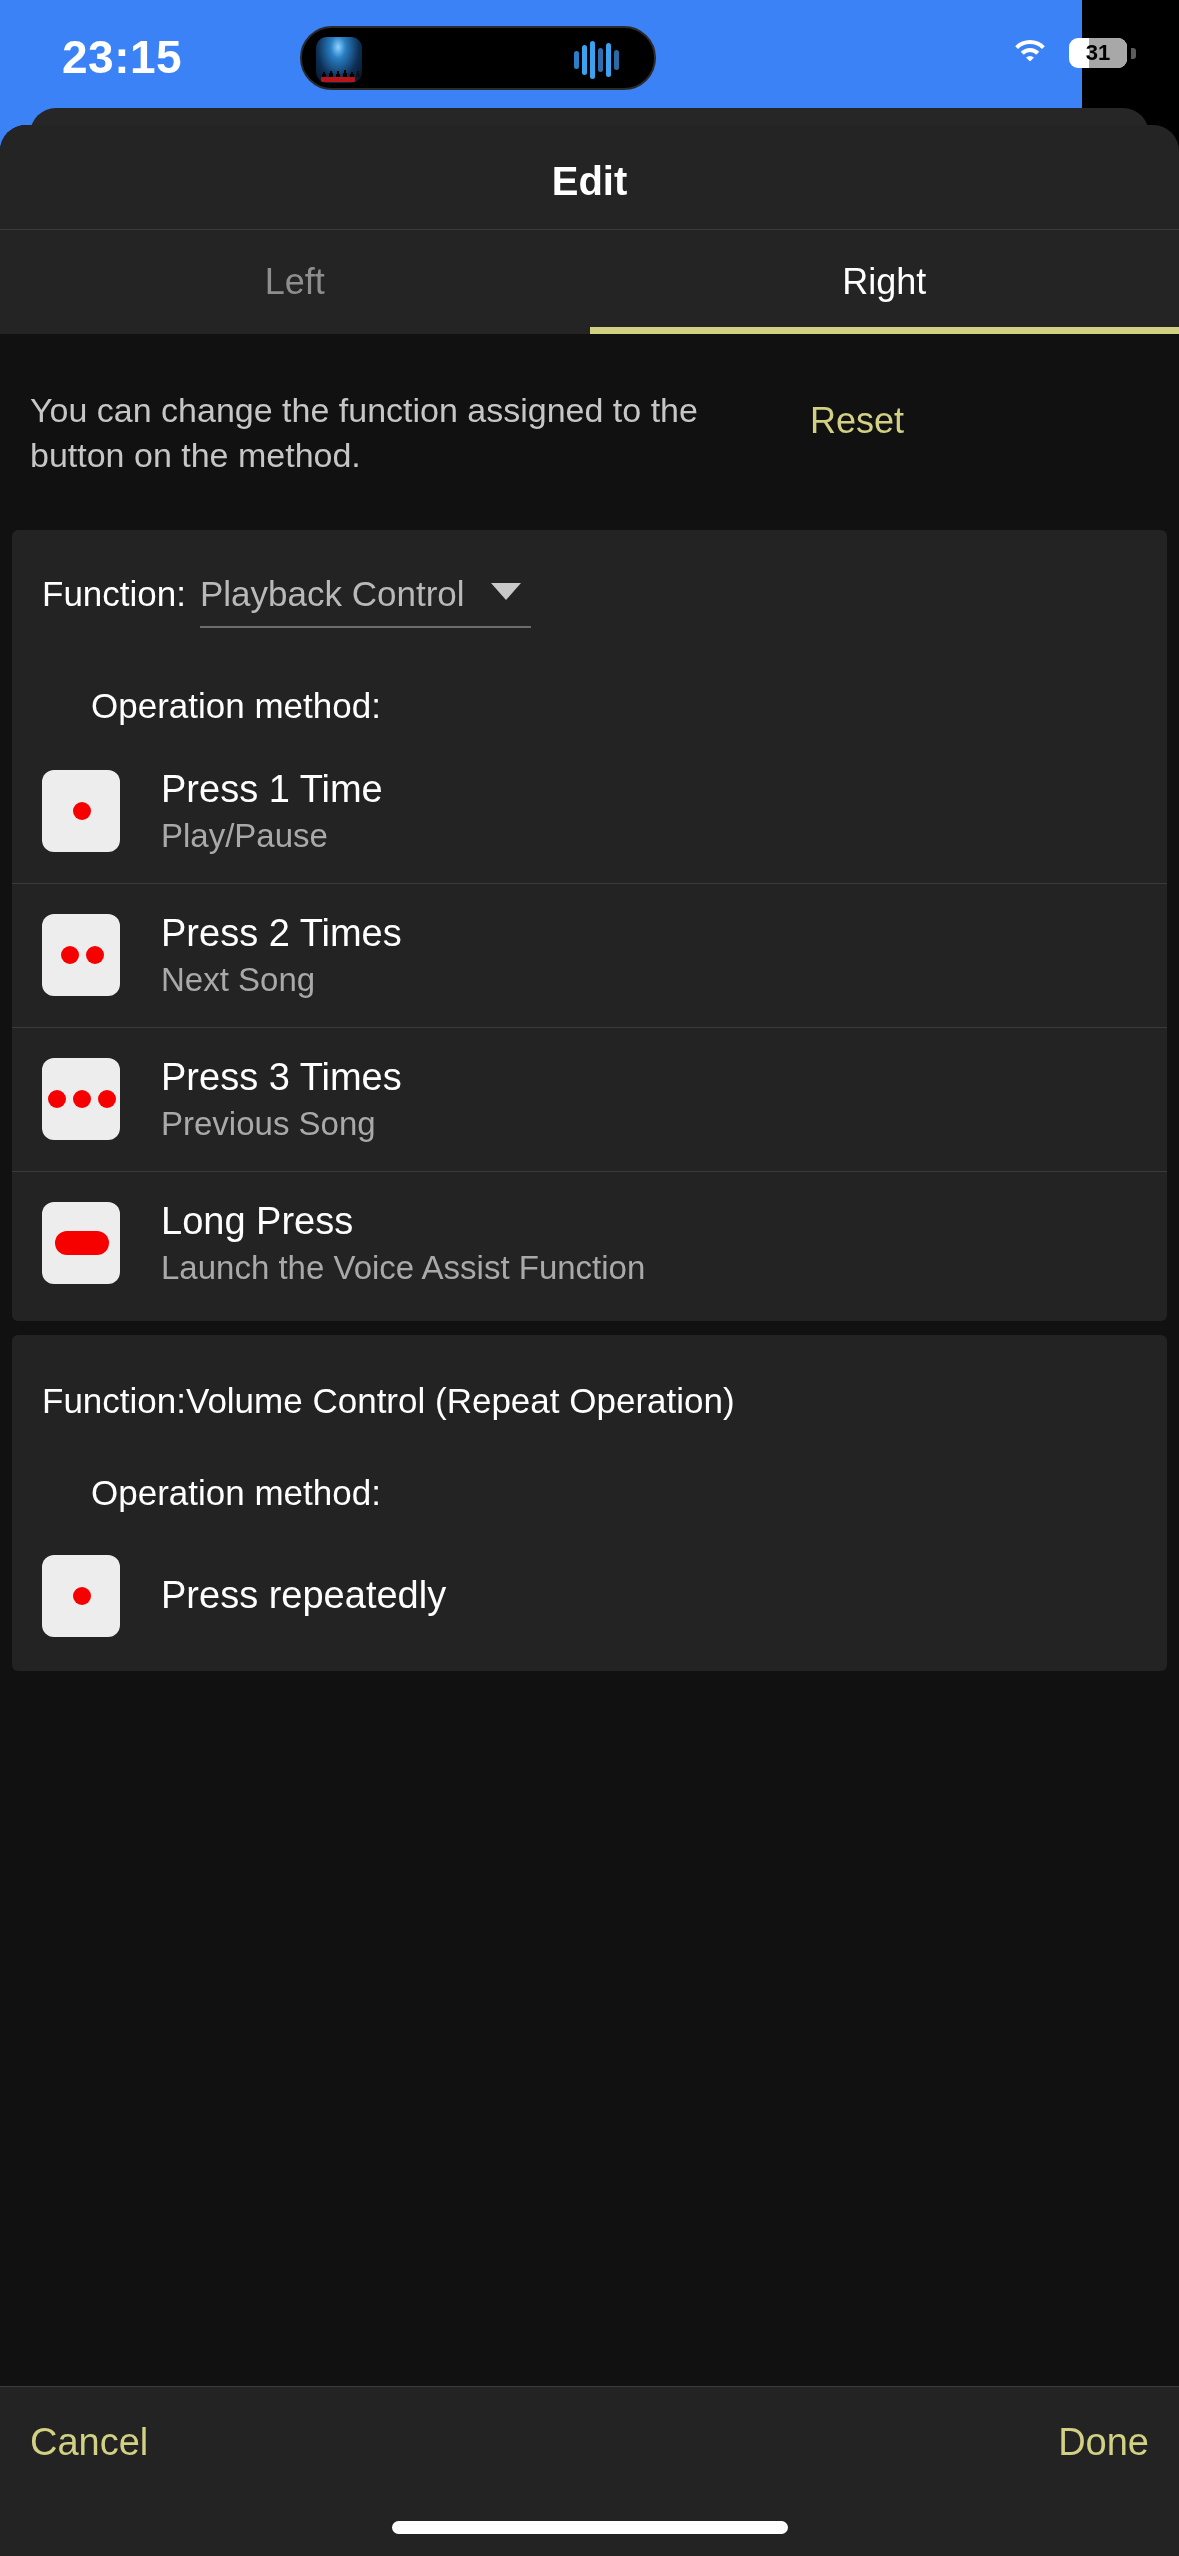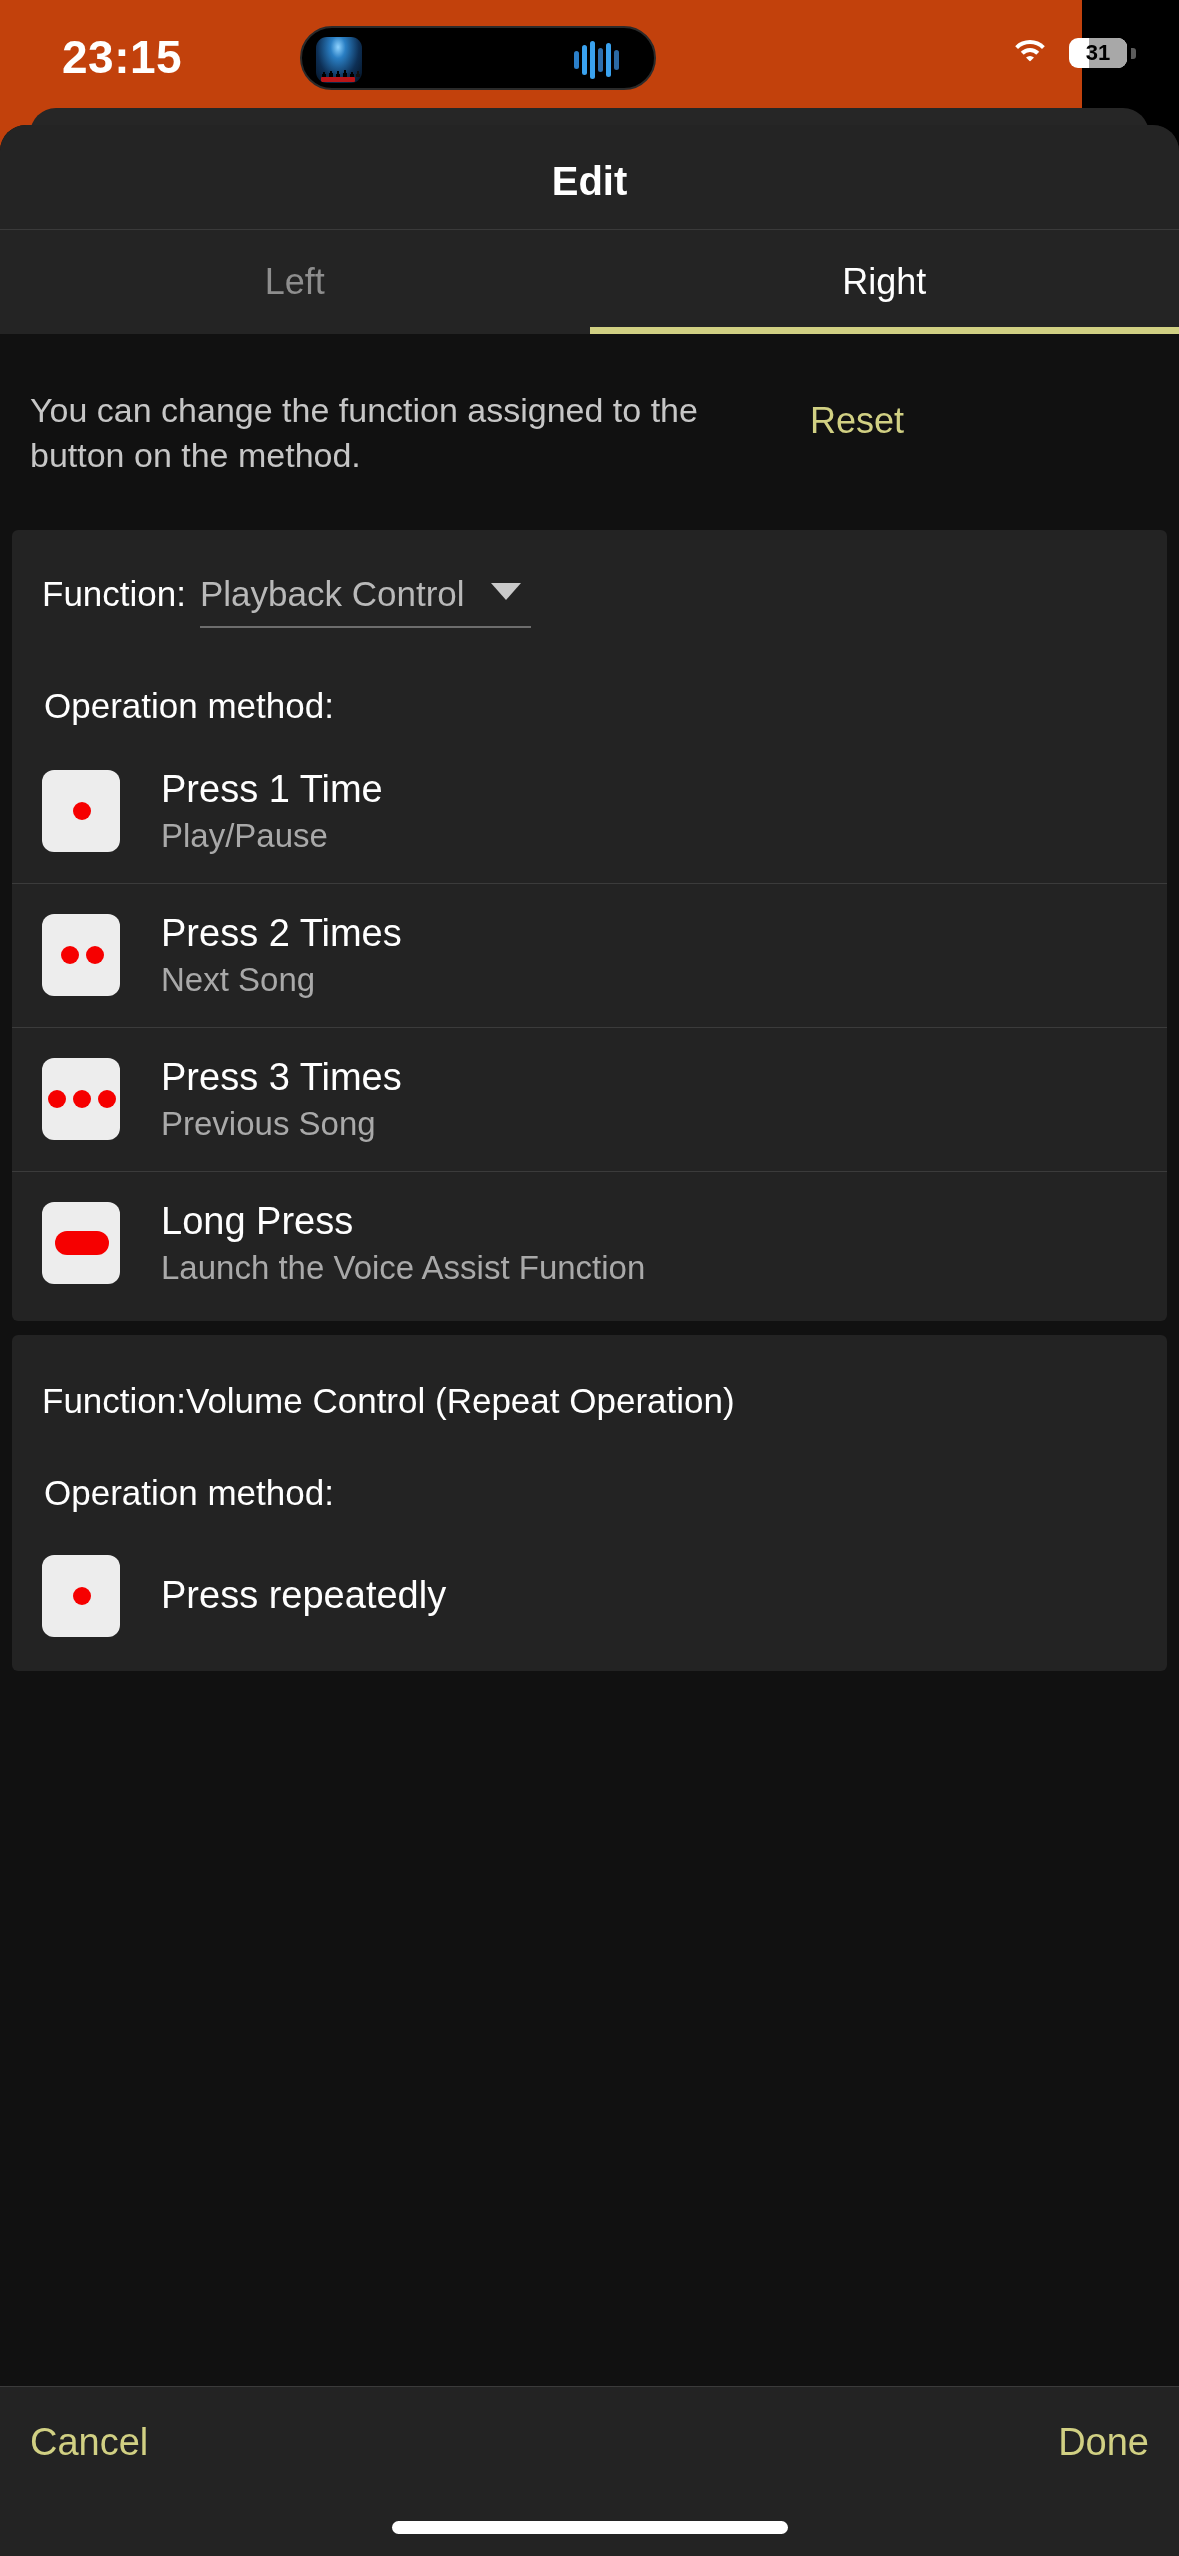--- a/index.html
+++ b/index.html
@@ -2,21 +2,21 @@
 <html><head>
 <meta charset="utf-8">
 <style>
   * { margin:0; padding:0; box-sizing:border-box; }
   html, body {
     width:1179px; height:2556px;
     background:#000;
     font-family:"Liberation Sans", sans-serif;
     overflow:hidden;
   }
-  #screen { position:relative; width:1082px; height:2556px; background:#c2410c; }
+  #screen { position:relative; width:1082px; height:2556px; background:#3b82f6; }
 
   
   .statusbar { position:absolute; top:0; left:0; width:1179px; height:116px; }
   .sb-time {
     position:absolute; left:62px; top:30px; width:160px;
     color:#fff; font-size:46px; font-weight:600; letter-spacing:0.5px;
   }
   .dyn-island {
     position:absolute; left:300px; top:26px; width:356px; height:64px;
     background:#000; border:2px solid #2a2a2a; border-radius:34px;
@@ -124,21 +124,21 @@
   .func-select {
     display:flex; align-items:center; gap:26px;
     border-bottom:2px solid #6d6d6d; padding:0 10px 12px 0; min-width:250px;
   }
   .func-value { color:#b9b9b9; font-size:35px; }
   .caret {
     width:0; height:0; border-left:15px solid transparent;
     border-right:15px solid transparent; border-top:17px solid #c9c9c9;
     margin-bottom:4px;
   }
-  .op-heading { color:#ffffff; font-size:35px; padding:52px 0 4px 32px; }
+  .op-heading { color:#ffffff; font-size:35px; padding:52px 0 4px 44px;margin-left:35px; }
 
   .op-list { margin-top:10px; }
   .op-row {
     display:flex; align-items:center; gap:41px;
     padding:28px 30px 28px 30px; border-top:1px solid #3b3b3b;
   }
   .op-row.first { border-top:none; }
   .op-icon {
     flex:0 0 auto; width:78px; height:82px; background:#ededed;
     border-radius:12px; display:flex; align-items:center; justify-content:center;

